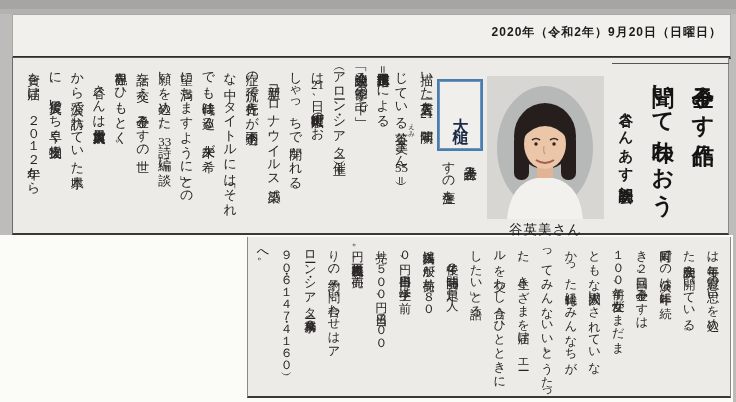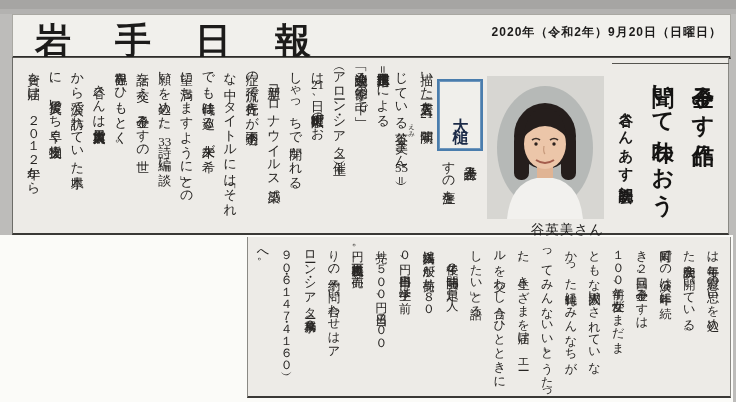--- a/index.html
+++ b/index.html
@@ -68,21 +68,21 @@
   }
   .dateline-text{
     writing-mode:vertical-rl;font-size:16px;font-weight:700;color:#1b2a47;
     letter-spacing:11px;padding-top:2px;
   }
 
   
   .photo{position:absolute;left:487px;top:76px;width:117px;height:143px;}
   .photo svg{display:block;}
   .photo-caption{
-    position:absolute;left:487px;top:221px;width:117px;text-align:right;
+    position:absolute;left:487px;top:221px;width:117px;text-align:center;
     font-size:13.5px;color:#1c1b1a;letter-spacing:1px;
   }
 
   
   .body-cols{position:absolute;display:block;}
   .upper-cols{left:22px;top:63px;width:459px;height:170px;font-size:13px;}
   .lower-cols{left:250px;top:242px;width:474px;height:156px;font-size:12.2px;}
   .body-cols .vcol{
     width:21.85px;height:100%;line-height:21.85px;white-space:nowrap;
     color:#272523;
@@ -94,21 +94,20 @@
   ruby rt{font-size:6.5px;letter-spacing:0;color:#3a3836;}
 </style>
 </head>
 <body>
 
 <div class="scan-strip-top"></div>
 <div class="scan-strip-top2"></div>
 <div class="backing-paper"></div>
 
 <div class="masthead">
-  <div class="masthead-title">岩手日報</div>
   <div class="masthead-date">2020年（令和2年）9月20日（日曜日）</div>
 </div>
 
 <div class="upper-block"></div>
 <div class="lower-block"></div>
 
 <div class="headline-rule-top"></div>
 <div class="v headline-col headline-col1">金子みすゞ作品</div>
 <div class="v headline-col headline-col2">聞いて味わおう</div>
 <div class="v subheadline">谷さんあす朗読会</div>

